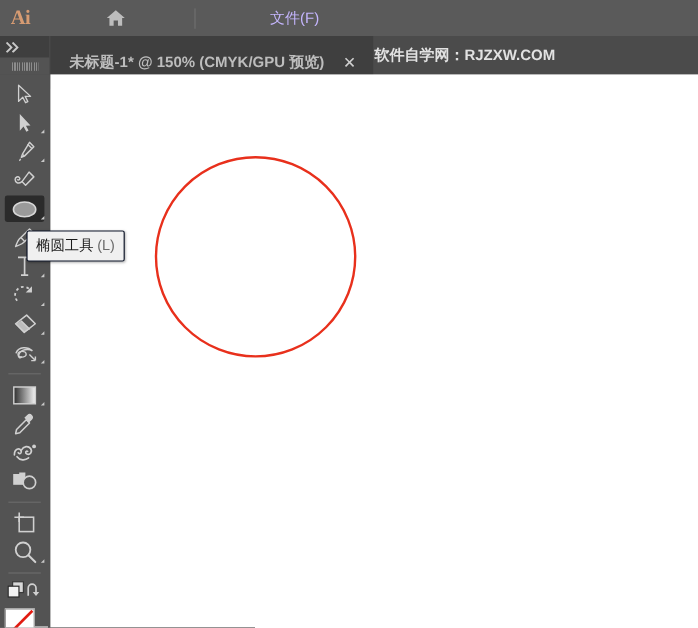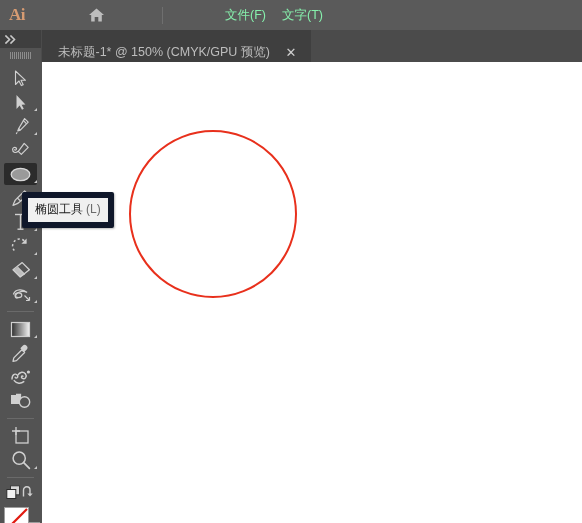--- a/index.html
+++ b/index.html
@@ -53,21 +53,21 @@
     background: #6f6f6f;
     margin: 0 7px 0 4px;
   }
   .menu-items {
     display: flex;
     align-items: center;
     height: 30px;
   }
   .menu-item {
     font-size: 12.5px;
-    color: #86efac;
+    color: #c4b5fd;
     padding: 0 8px;
     line-height: 30px;
     white-space: nowrap;
     cursor: default;
   }
 
   
   .tabbar {
     position: absolute;
     left: 0; top: 30px;
@@ -100,20 +100,21 @@
   }
   .tab {
     position: absolute;
     left: 42px; top: 0;
     height: 44px;
     background: #3f3f3f;
     display: flex;
     align-items: center;
     padding: 0 0 0 16px;
     box-sizing: border-box;
+    font-weight: bold;
   }
   .tab-title {
     font-size: 12.5px;
     color: #bdbdbd;
     white-space: nowrap;
     line-height: 32px;
   }
   .tab-close {
     margin-left: 14px;
     margin-right: 13px;
@@ -173,21 +174,21 @@
     width: 27px; height: 1px;
     background: #6a6a6a;
     margin: 5px auto;
   }
 
   
   .tooltip {
     position: absolute;
     left: 22px; top: 192px;
     background: #f0f0f0;
-    border: 6px solid #0f172a;
+    border: 1px solid #0f172a;
     border-radius: 2px;
     padding: 3px 7px 4px 7px;
     font-size: 12px;
     color: #1a1a1a;
     white-space: nowrap;
     z-index: 50;
     box-shadow: 1px 1px 2px rgba(0,0,0,0.25);
   }
   .tooltip .shk { color: #6b6b6b; margin-left: 3px; }
 
@@ -251,21 +252,20 @@
   <div class="menubar">
     <div class="ai-logo">Ai</div>
     <div class="home-icon">
       <svg width="17" height="16" viewBox="0 0 17 16">
         <path d="M8.5 1.5 L16 8 L13.8 8 L13.8 14.5 L10.3 14.5 L10.3 10 L6.7 10 L6.7 14.5 L3.2 14.5 L3.2 8 L1 8 Z" fill="#bdbdbd"></path>
       </svg>
     </div>
     <div class="menu-sep"></div>
     <div class="menu-items">
       <div class="menu-item">文件(F)</div>
-      <div class="menu-item">文字(T)</div>
     </div>
   </div>
 
   <div class="tabbar">
 
     <div class="panel-collapse">
       <svg width="13" height="9" viewBox="0 0 13 9">
         <path d="M1 1 L4.5 4.5 L1 8" stroke="#c9c9c9" stroke-width="1.6" fill="none" stroke-linecap="square"></path>
         <path d="M6 1 L9.5 4.5 L6 8" stroke="#c9c9c9" stroke-width="1.6" fill="none" stroke-linecap="square"></path>
       </svg>
@@ -273,20 +273,21 @@
 
     <div class="grip-holder">
       <div class="grip"></div>
     </div>
 
     <div class="tab">
       <span class="tab-title">未标题-1* @ 150% (CMYK/GPU 预览)</span>
       <span class="tab-close">✕</span>
     </div>
 
+    <div class="watermark">软件自学网：RJZXW.COM</div>
   </div>
 
   <div class="toolbar">
 
     <div class="tool" style="margin-top:4px;">
       <svg width="13" height="17" viewBox="0 0 13 17">
         <path d="M1.5 1 L1.5 14.5 L5 11 L7.3 15.6 L9.2 14.7 L7 10.3 L11.5 10.3 Z" fill="none" stroke="#d0d0d0" stroke-width="1.1" stroke-linejoin="round"></path>
       </svg>
     </div>
 

